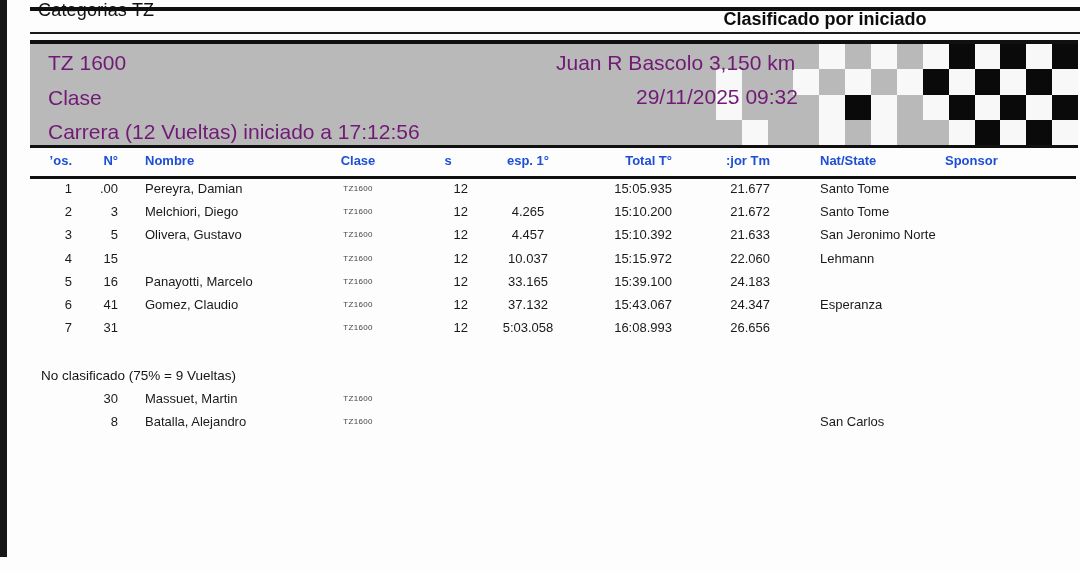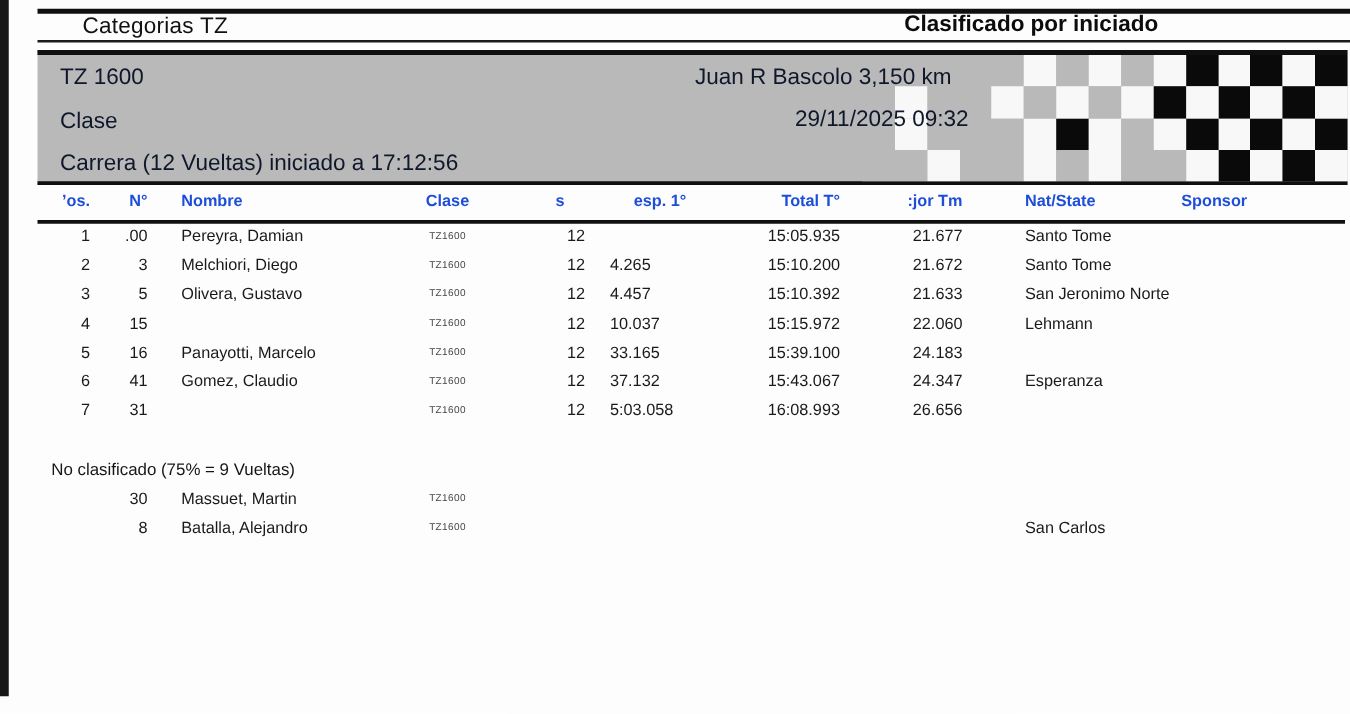--- a/index.html
+++ b/index.html
@@ -10,34 +10,34 @@
     overflow:hidden; color:#1a1a1a;
   }
   
   .left-bar{ position:absolute; left:0; top:0; width:7px; height:557px; background:#161616; }
   
   .rule-top{ position:absolute; left:30px; top:7px; width:1050px; height:4px; background:#101010; }
   .rule-titles{ position:absolute; left:30px; top:32px; width:1050px; height:2px; background:#1b1b1b; }
   .rule-header{ position:absolute; left:30px; top:176px; width:1046px; height:3px; background:#101010; }
 
   .title-left{
-    position:absolute; left:38px; top:10px; font-size:18px; font-weight:400;
-    letter-spacing:.2px; color:#111;margin-left:28px;
+    position:absolute; left:38px; top:0; font-size:18px; font-weight:400;
+    letter-spacing:.2px; color:#111;
   }
   .title-right{
     position:absolute; left:660px; top:9px; width:330px; text-align:center;
     font-size:18px; font-weight:700; color:#0c0c0c;
   }
 
   
   .info-box{
     position:absolute; left:30px; top:40px; width:1048px; height:108px;
     background:#b9b9b9; border-top:4px solid #101010; border-bottom:3px solid #101010;
   }
-  .info-line{ position:absolute; font-size:18px; color:#0f172a; white-space:nowrap; }
+  .info-line{ position:absolute; font-size:21px; color:#701a75; white-space:nowrap; }
   .il-category{ left:18px; top:7px; }
   .il-session{ left:18px; top:42px; }
   .il-race{ left:18px; top:76px; }
   .il-circuit{ left:526px; top:7px; }
   .il-datetime{ left:606px; top:41px; }
 
   
   .checker{
     position:absolute; left:660px; top:0; width:388px; height:101px;
     display:grid; grid-template-columns:repeat(15,1fr); grid-template-rows:repeat(4,1fr);
@@ -46,21 +46,21 @@
 
   
   .trow{ position:absolute; left:30px; width:1048px; height:18px; font-size:13px; }
   .trow .cell{ position:absolute; top:0; white-space:nowrap; overflow:hidden; }
   .trow.hdr{ font-weight:700; color:#1d4ed8; }
   .c-pos    { left:0;   width:42px;  text-align:right; }
   .c-num    { left:46px;  width:42px;  text-align:right; }
   .c-nombre { left:115px; width:175px; text-align:left; }
   .c-clase  { left:288px; width:80px;  text-align:center; }
   .c-vueltas{ left:398px; width:40px;  text-align:right; }
-  .c-esp    { left:458px; width:80px;  text-align:left; }
+  .c-esp    { left:458px; width:80px;  text-align:center; }
   .c-total  { left:550px; width:92px;  text-align:right; }
   .c-mejor  { left:660px; width:80px;  text-align:right; }
   .c-nat    { left:790px; width:152px; text-align:left; }
   .c-sponsor{ left:915px; width:130px; text-align:left; }
   .trow:not(.hdr) .c-clase{ font-size:8px; color:#454545; letter-spacing:.3px; padding-top:3px; }
   .trow.hdr .c-vueltas{ text-align:center; }
   .trow.hdr .c-esp{ text-align:center; }
   .nc-label{
     position:absolute; left:41px; top:368px; font-size:13.5px; color:#151515; white-space:nowrap;
   }

